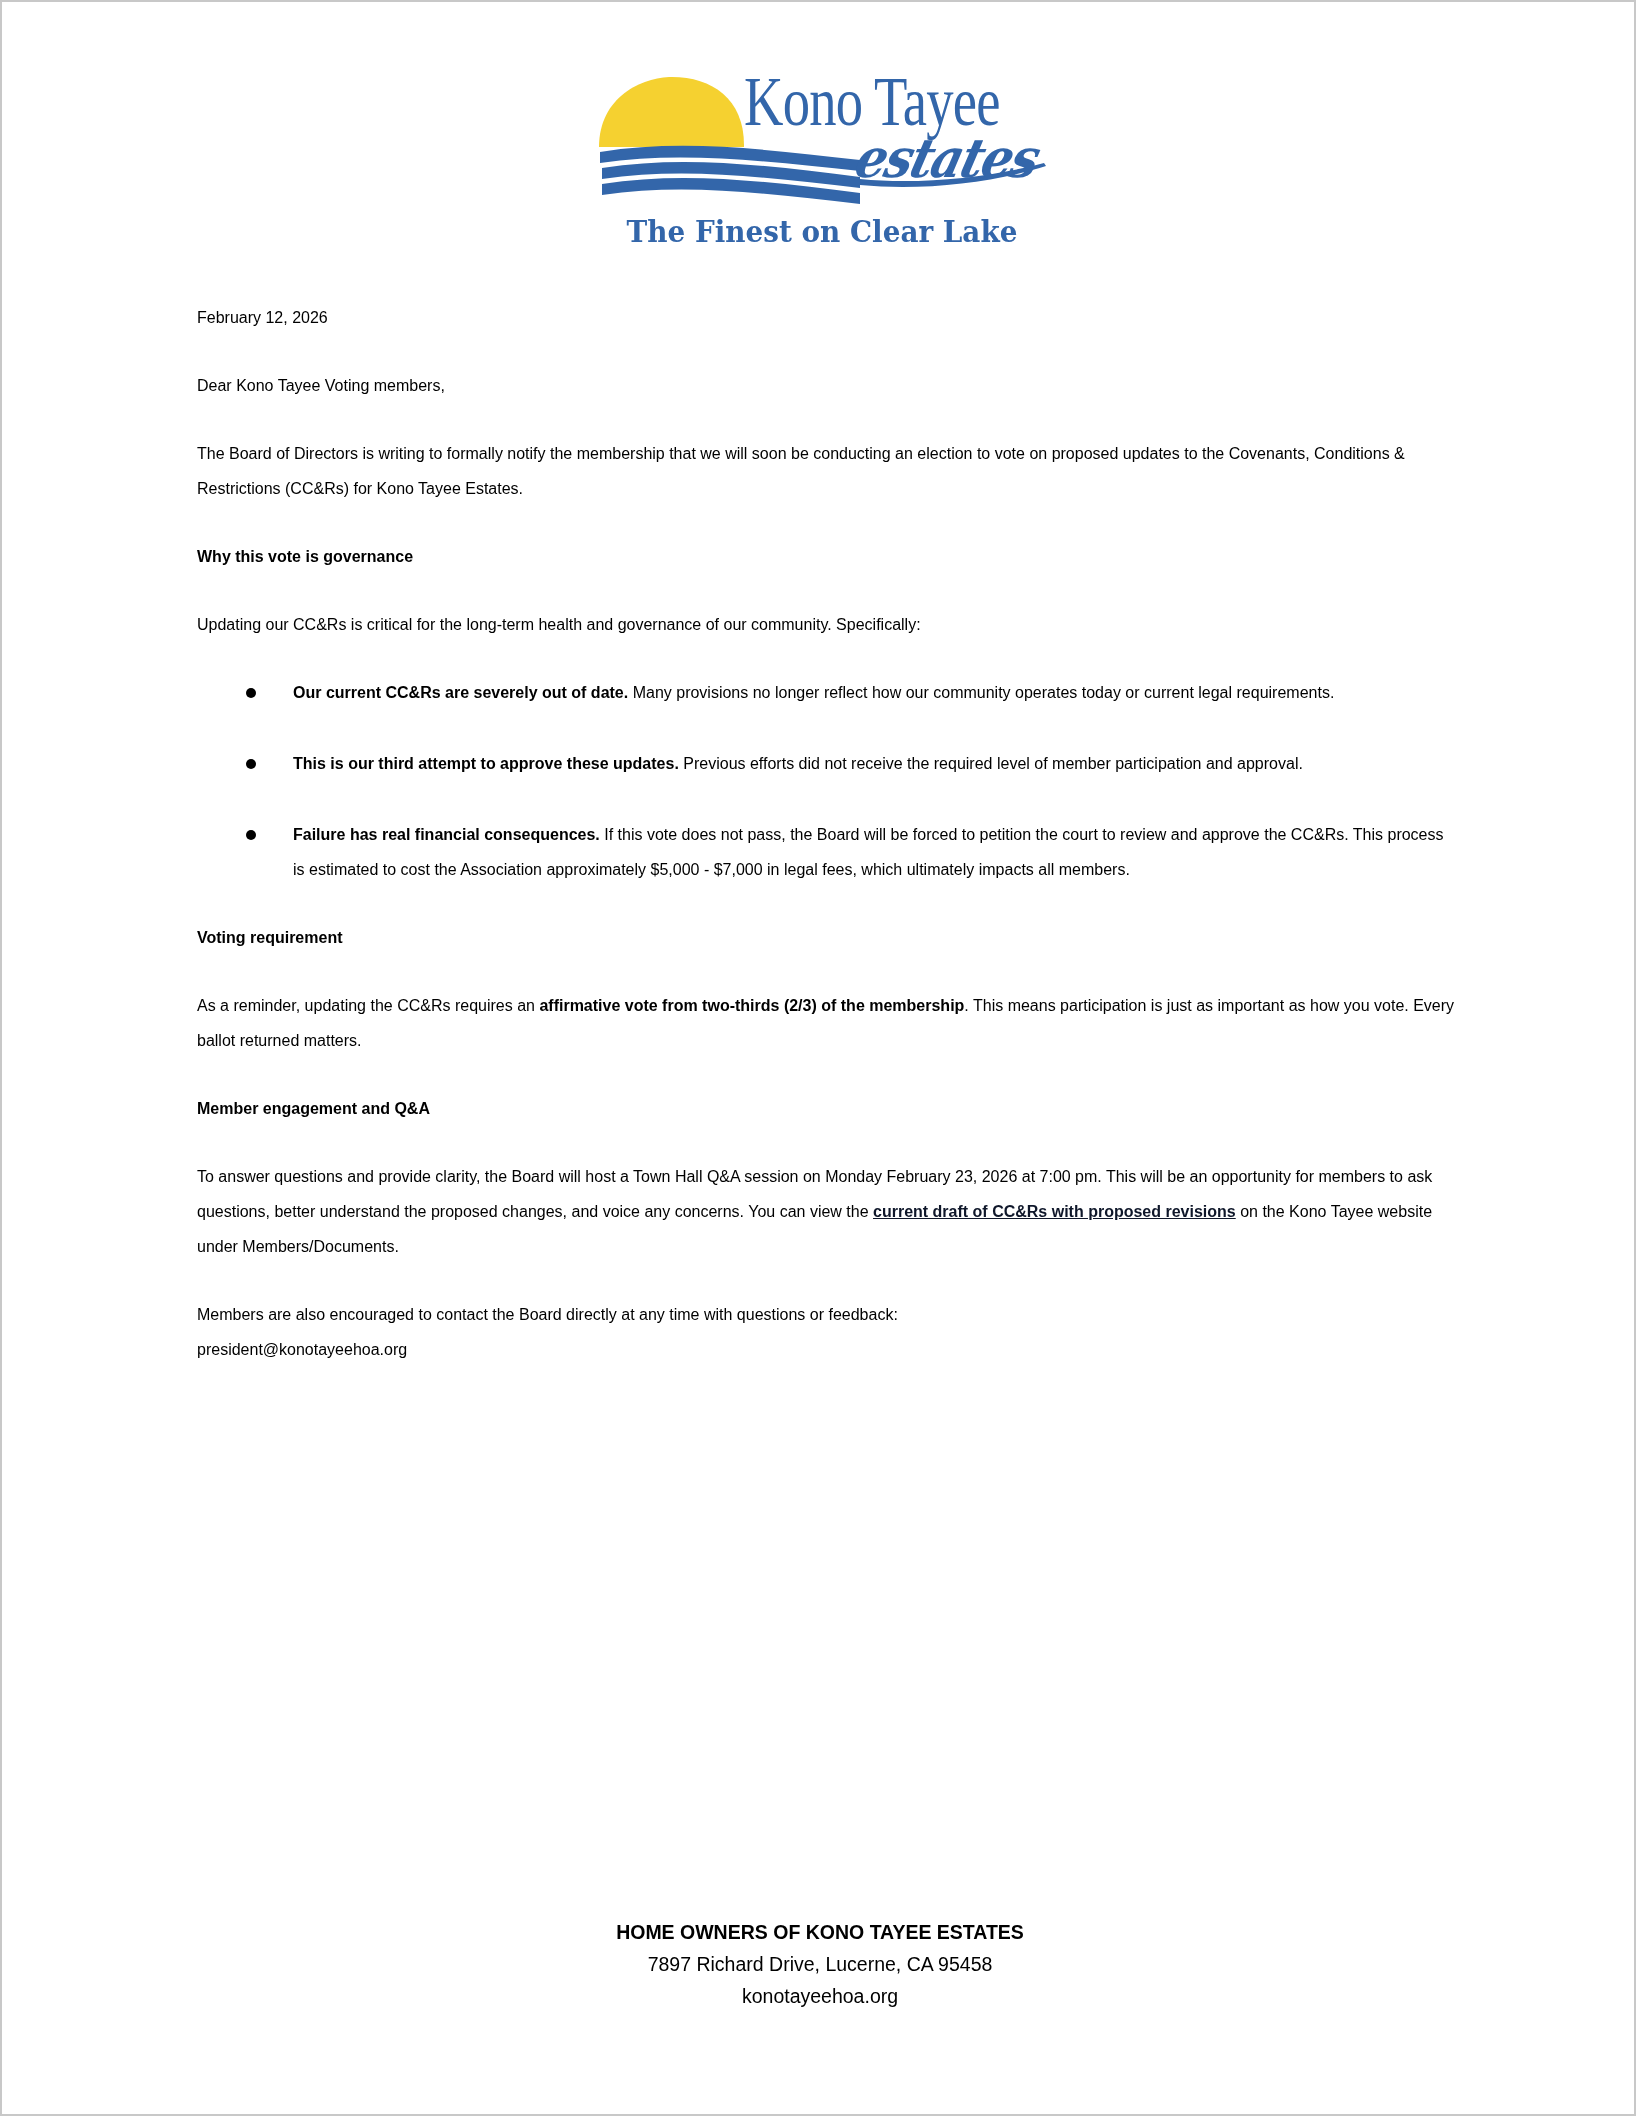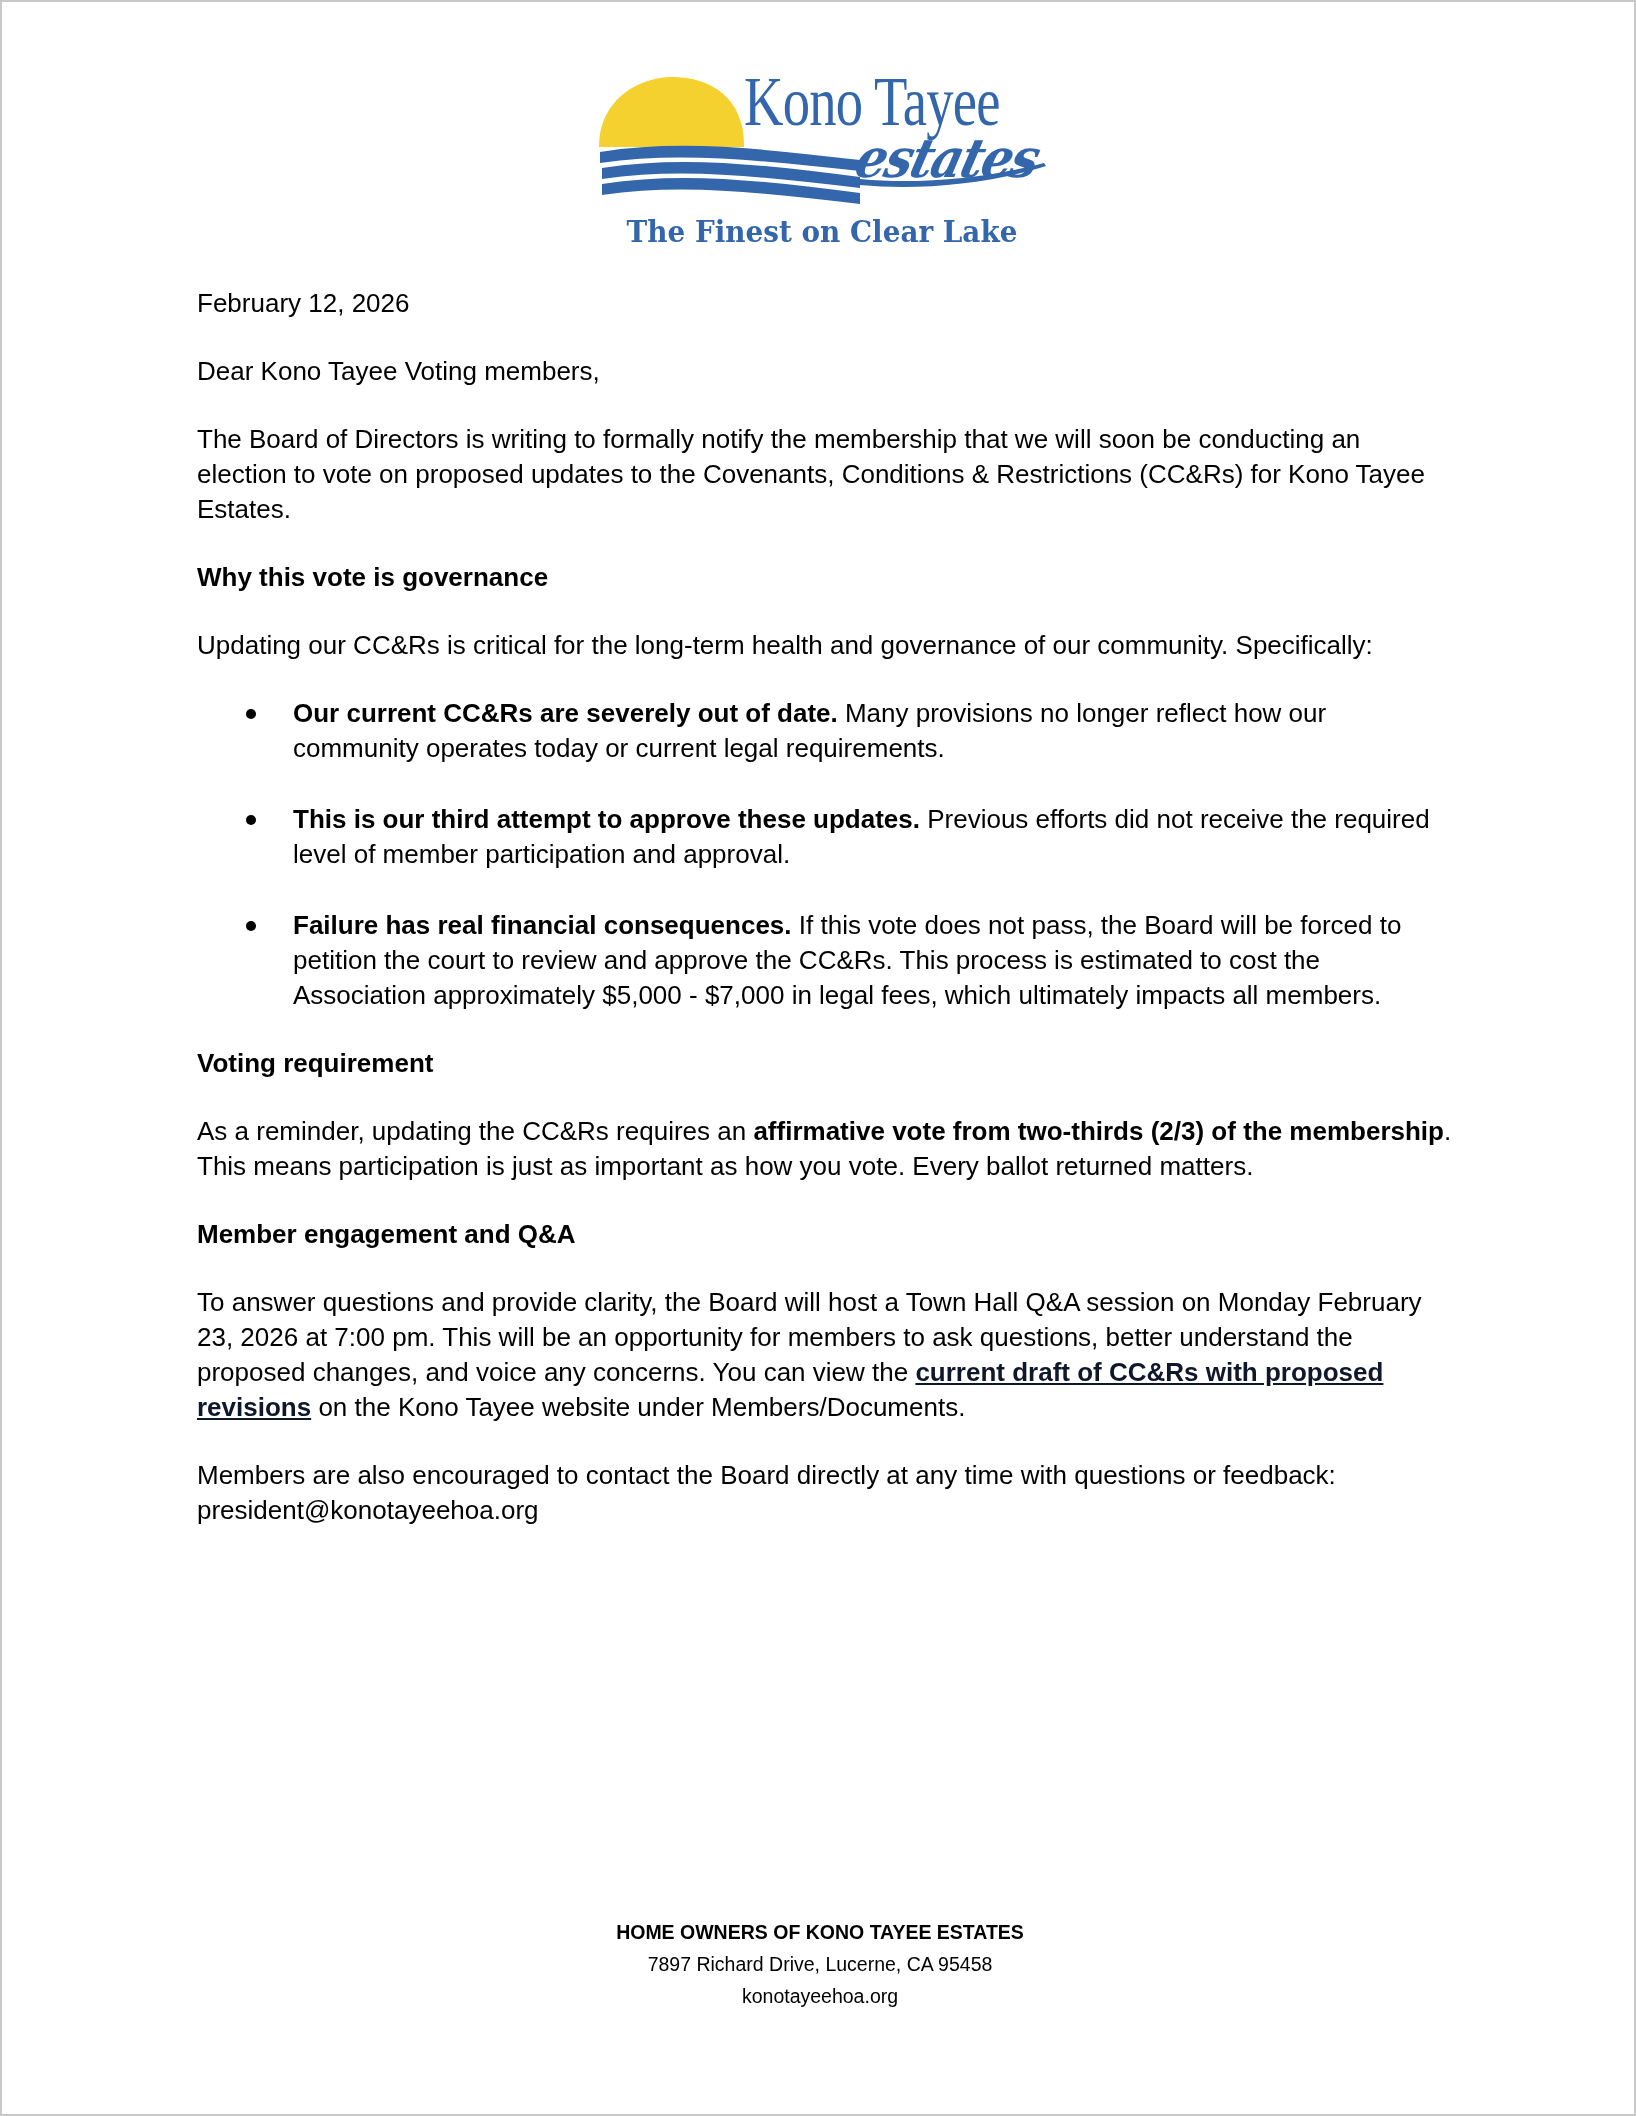--- a/index.html
+++ b/index.html
@@ -29,23 +29,23 @@
   }
   .logo-tagline {
     position: absolute; left: 12px; top: 148px; width: 436px;
     font-family: "DejaVu Serif", serif; font-weight: bold;
     font-size: 29px; line-height: 34px; color: #3366aa;
     white-space: nowrap; text-align: center;
     transform: scaleX(0.96); transform-origin: center top;
   }
   
   .content {
-    position: absolute; left: 195px; top: 284px; width: 1260px;
+    position: absolute; left: 195px; top: 298px; width: 1260px;
     font-family: "Liberation Sans", "DejaVu Sans", sans-serif;
-    font-size: 26px; line-height: 35px; color: #000000;
+    font-size: 16px; line-height: 35px; color: #000000;
   }
   .content p { margin: 0 0 33px 0; }
   .content b { font-weight: bold; }
   .content a { color: #0f172a; text-decoration: underline; font-weight: bold; }
   ul.bullets { list-style: none; margin: 0 0 33px 0; padding: 0; }
   ul.bullets li { position: relative; padding-left: 96px; margin-bottom: 36px; }
   ul.bullets li:last-child { margin-bottom: 15px; }
   ul.bullets li .dot {
     position: absolute; left: 49px; top: 13px;
     width: 10px; height: 10px; border-radius: 50%; background: #000;

